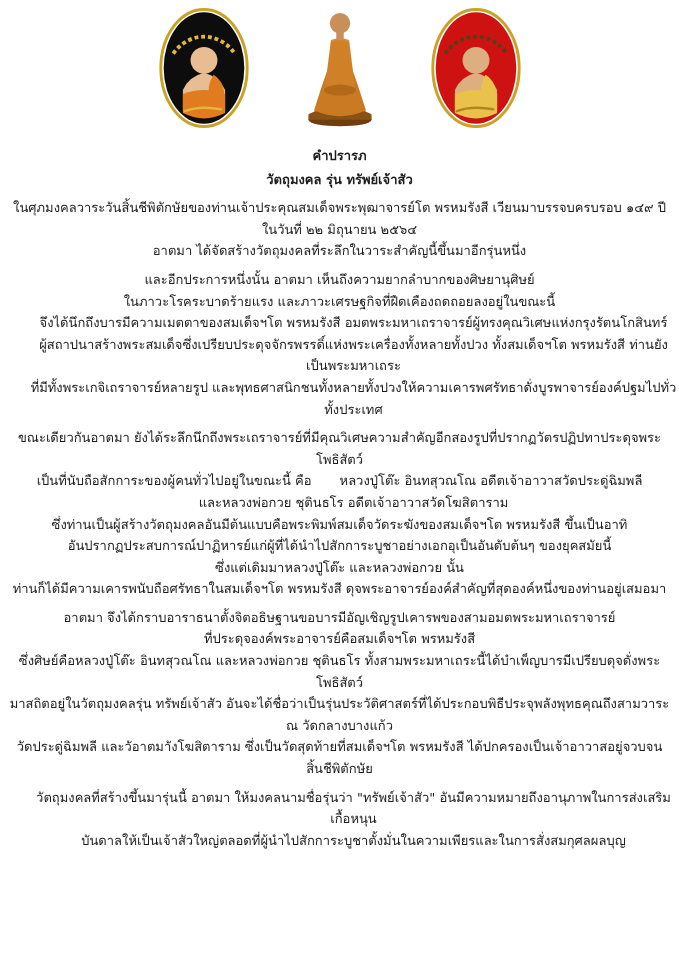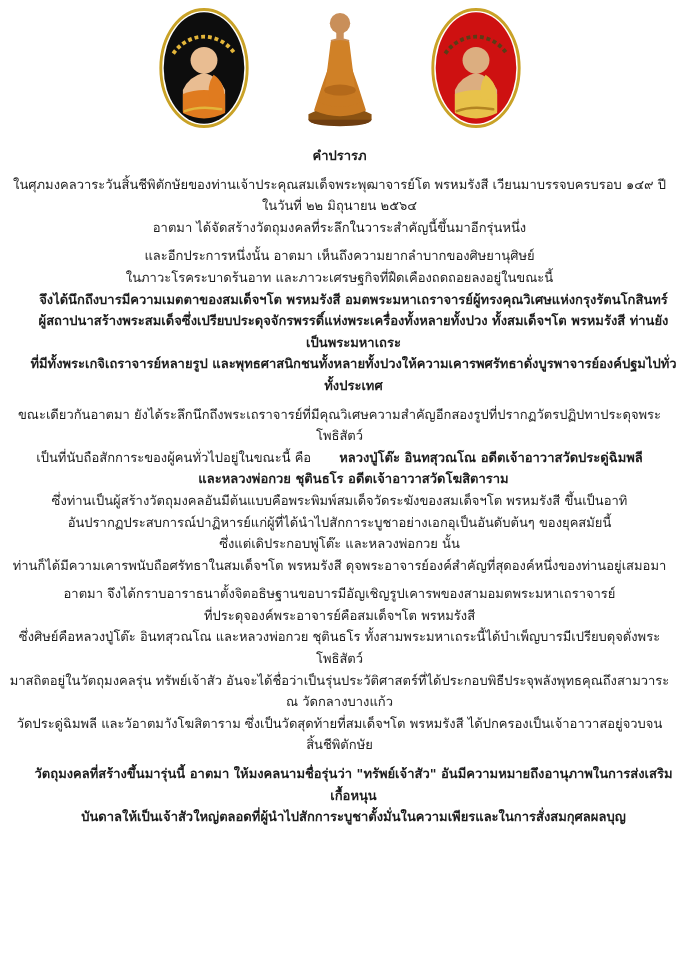--- a/index.html
+++ b/index.html
@@ -12,21 +12,21 @@
   .header-images{
     display:flex;justify-content:center;align-items:flex-end;
     gap:34px;padding-top:7px;height:128px;
   }
   .medallion{width:96px;height:126px;}
   .statue{width:96px;height:130px;margin:0 6px;}
   figure{margin:0;}
   .t1{font-size:14.5px;font-weight:bold;margin:10px 0 0 0;}
   .t2{font-size:14.5px;font-weight:bold;margin:2px 0 0 0;}
   .line{text-align:center;font-size:13px;line-height:21.6px;}
-  .b{font-weight:bold;margin-left:28px;}
+  .b{font-weight:normal;margin-left:28px;}
   .para{margin-top:7px;padding:0 2px;}
   h1,h2{text-align:center;}
 </style>
 </head>
 <body>
 
 <div class="page">
 
   <div class="header-images">
 
@@ -68,42 +68,43 @@
         <circle cx="50" cy="57" r="14" fill="#dcae80"></circle>
         <path d="M50,70 Q66,74 72,88 L72,110 Q50,122 28,110 L28,88 Q34,74 50,70 Z" fill="#dcae80"></path>
         <path d="M28,92 Q50,84 72,92 L72,112 Q50,123 28,112 Z" fill="#e8c24a"></path>
         <path d="M60,72 Q72,80 71,96 L56,100 Q52,84 60,72 Z" fill="#e8c24a"></path>
         <path d="M30,110 Q45,104 68,108" fill="none" stroke="#b38422" stroke-width="2.5" stroke-linecap="round"></path>
       </svg>
     </figure>
   </div>
 
   <h1 class="line t1">คำปรารภ</h1>
+  <h2 class="line t2">วัตถุมงคล รุ่น ทรัพย์เจ้าสัว</h2>
 
   <div class="para">
     <div class="line">ในศุภมงคลวาระวันสิ้นชีพิตักษัยของท่านเจ้าประคุณสมเด็จพระพุฒาจารย์โต พรหมรังสี เวียนมาบรรจบครบรอบ ๑๔๙ ปี</div>
     <div class="line">ในวันที่ ๒๒ มิถุนายน ๒๕๖๔</div>
     <div class="line">อาตมา ได้จัดสร้างวัตถุมงคลที่ระลึกในวาระสำคัญนี้ขึ้นมาอีกรุ่นหนึ่ง</div>
   </div>
 
   <div class="para">
     <div class="line">และอีกประการหนึ่งนั้น อาตมา เห็นถึงความยากลำบากของศิษยานุศิษย์</div>
-    <div class="line">ในภาวะโรคระบาดร้นอาท และภาวะเศรษฐกิจที่ฝืดเคืองถดถอยลงอยู่ในขณะนี้</div>
+    <div class="line">ในภาวะโรคระบาดร้ายแรง และภาวะเศรษฐกิจที่ฝืดเคืองถดถอยลงอยู่ในขณะนี้</div>
     <div class="line b">จึงได้นึกถึงบารมีความเมตตาของสมเด็จฯโต พรหมรังสี อมตพระมหาเถราจารย์ผู้ทรงคุณวิเศษแห่งกรุงรัตนโกสินทร์</div>
     <div class="line b">ผู้สถาปนาสร้างพระสมเด็จซึ่งเปรียบประดุจจักรพรรดิ์แห่งพระเครื่องทั้งหลายทั้งปวง ทั้งสมเด็จฯโต พรหมรังสี ท่านยังเป็นพระมหาเถระ</div>
     <div class="line b">ที่มีทั้งพระเกจิเถราจารย์หลายรูป และพุทธศาสนิกชนทั้งหลายทั้งปวงให้ความเคารพศรัทธาดั่งบูรพาจารย์องค์ปฐมไปทั่วทั้งประเทศ</div>
   </div>
 
   <div class="para">
     <div class="line">ขณะเดียวกันอาตมา ยังได้ระลึกนึกถึงพระเถราจารย์ที่มีคุณวิเศษความสำคัญอีกสองรูปที่ปรากฏวัตรปฏิปทาประดุจพระโพธิสัตว์</div>
     <div class="line"><span>เป็นที่นับถือสักการะของผู้คนทั่วไปอยู่ในขณะนี้ คือ</span><span class="b">หลวงปู่โต๊ะ อินทสุวณโณ อดีตเจ้าอาวาสวัดประดู่ฉิมพลี</span></div>
     <div class="line b">และหลวงพ่อกวย ชุตินธโร อดีตเจ้าอาวาสวัดโฆสิตาราม</div>
     <div class="line">ซึ่งท่านเป็นผู้สร้างวัตถุมงคลอันมีต้นแบบคือพระพิมพ์สมเด็จวัดระฆังของสมเด็จฯโต พรหมรังสี ขึ้นเป็นอาทิ</div>
     <div class="line">อันปรากฏประสบการณ์ปาฏิหารย์แก่ผู้ที่ได้นำไปสักการะบูชาอย่างเอกอุเป็นอันดับต้นๆ ของยุคสมัยนี้</div>
-    <div class="line">ซึ่งแต่เดิประกอบพู่โต๊ะ และหลวงพ่อกวย นั้น</div>
+    <div class="line">ซึ่งแต่เดิมมาหลวงปู่โต๊ะ และหลวงพ่อกวย นั้น</div>
     <div class="line">ท่านก็ได้มีความเคารพนับถือศรัทธาในสมเด็จฯโต พรหมรังสี ดุจพระอาจารย์องค์สำคัญที่สุดองค์หนึ่งของท่านอยู่เสมอมา</div>
   </div>
 
   <div class="para">
     <div class="line">อาตมา จึงได้กราบอาราธนาตั้งจิตอธิษฐานขอบารมีอัญเชิญรูปเคารพของสามอมตพระมหาเถราจารย์</div>
     <div class="line">ที่ประดุจองค์พระอาจารย์คือสมเด็จฯโต พรหมรังสี</div>
     <div class="line">ซึ่งศิษย์คือหลวงปู่โต๊ะ อินทสุวณโณ และหลวงพ่อกวย ชุตินธโร ทั้งสามพระมหาเถระนี้ได้บำเพ็ญบารมีเปรียบดุจดั่งพระโพธิสัตว์</div>
     <div class="line">มาสถิตอยู่ในวัตถุมงคลรุ่น ทรัพย์เจ้าสัว อันจะได้ชื่อว่าเป็นรุ่นประวัติศาสตร์ที่ได้ประกอบพิธีประจุพลังพุทธคุณถึงสามวาระ ณ วัดกลางบางแก้ว</div>
     <div class="line">วัดประดู่ฉิมพลี และวัอาตมาังโฆสิตาราม  ซึ่งเป็นวัดสุดท้ายที่สมเด็จฯโต พรหมรังสี ได้ปกครองเป็นเจ้าอาวาสอยู่จวบจนสิ้นชีพิตักษัย</div>
   </div>

